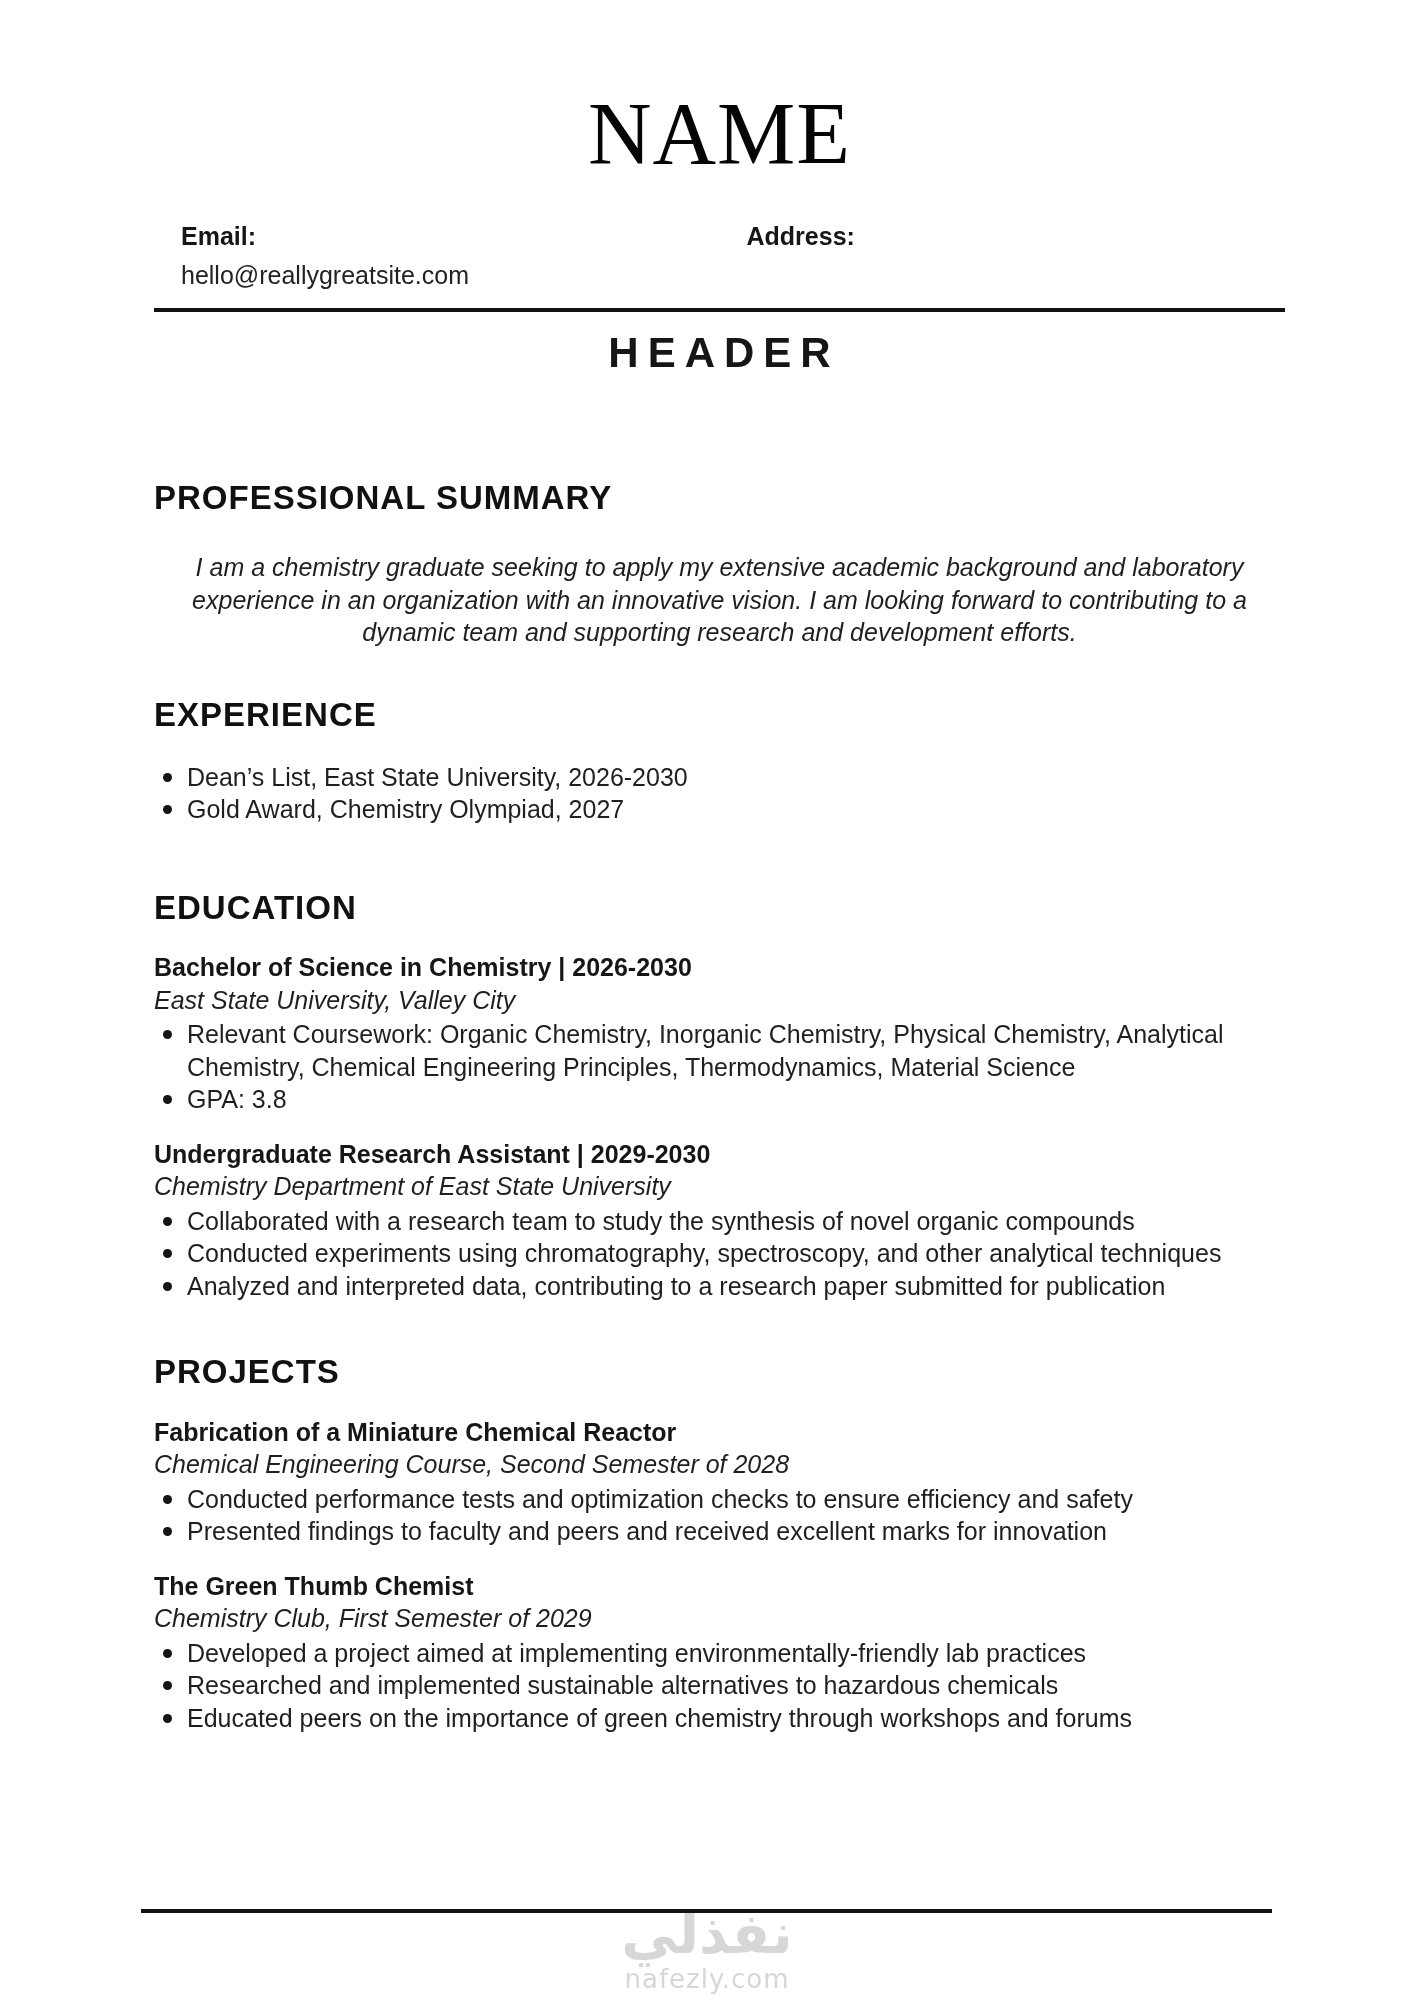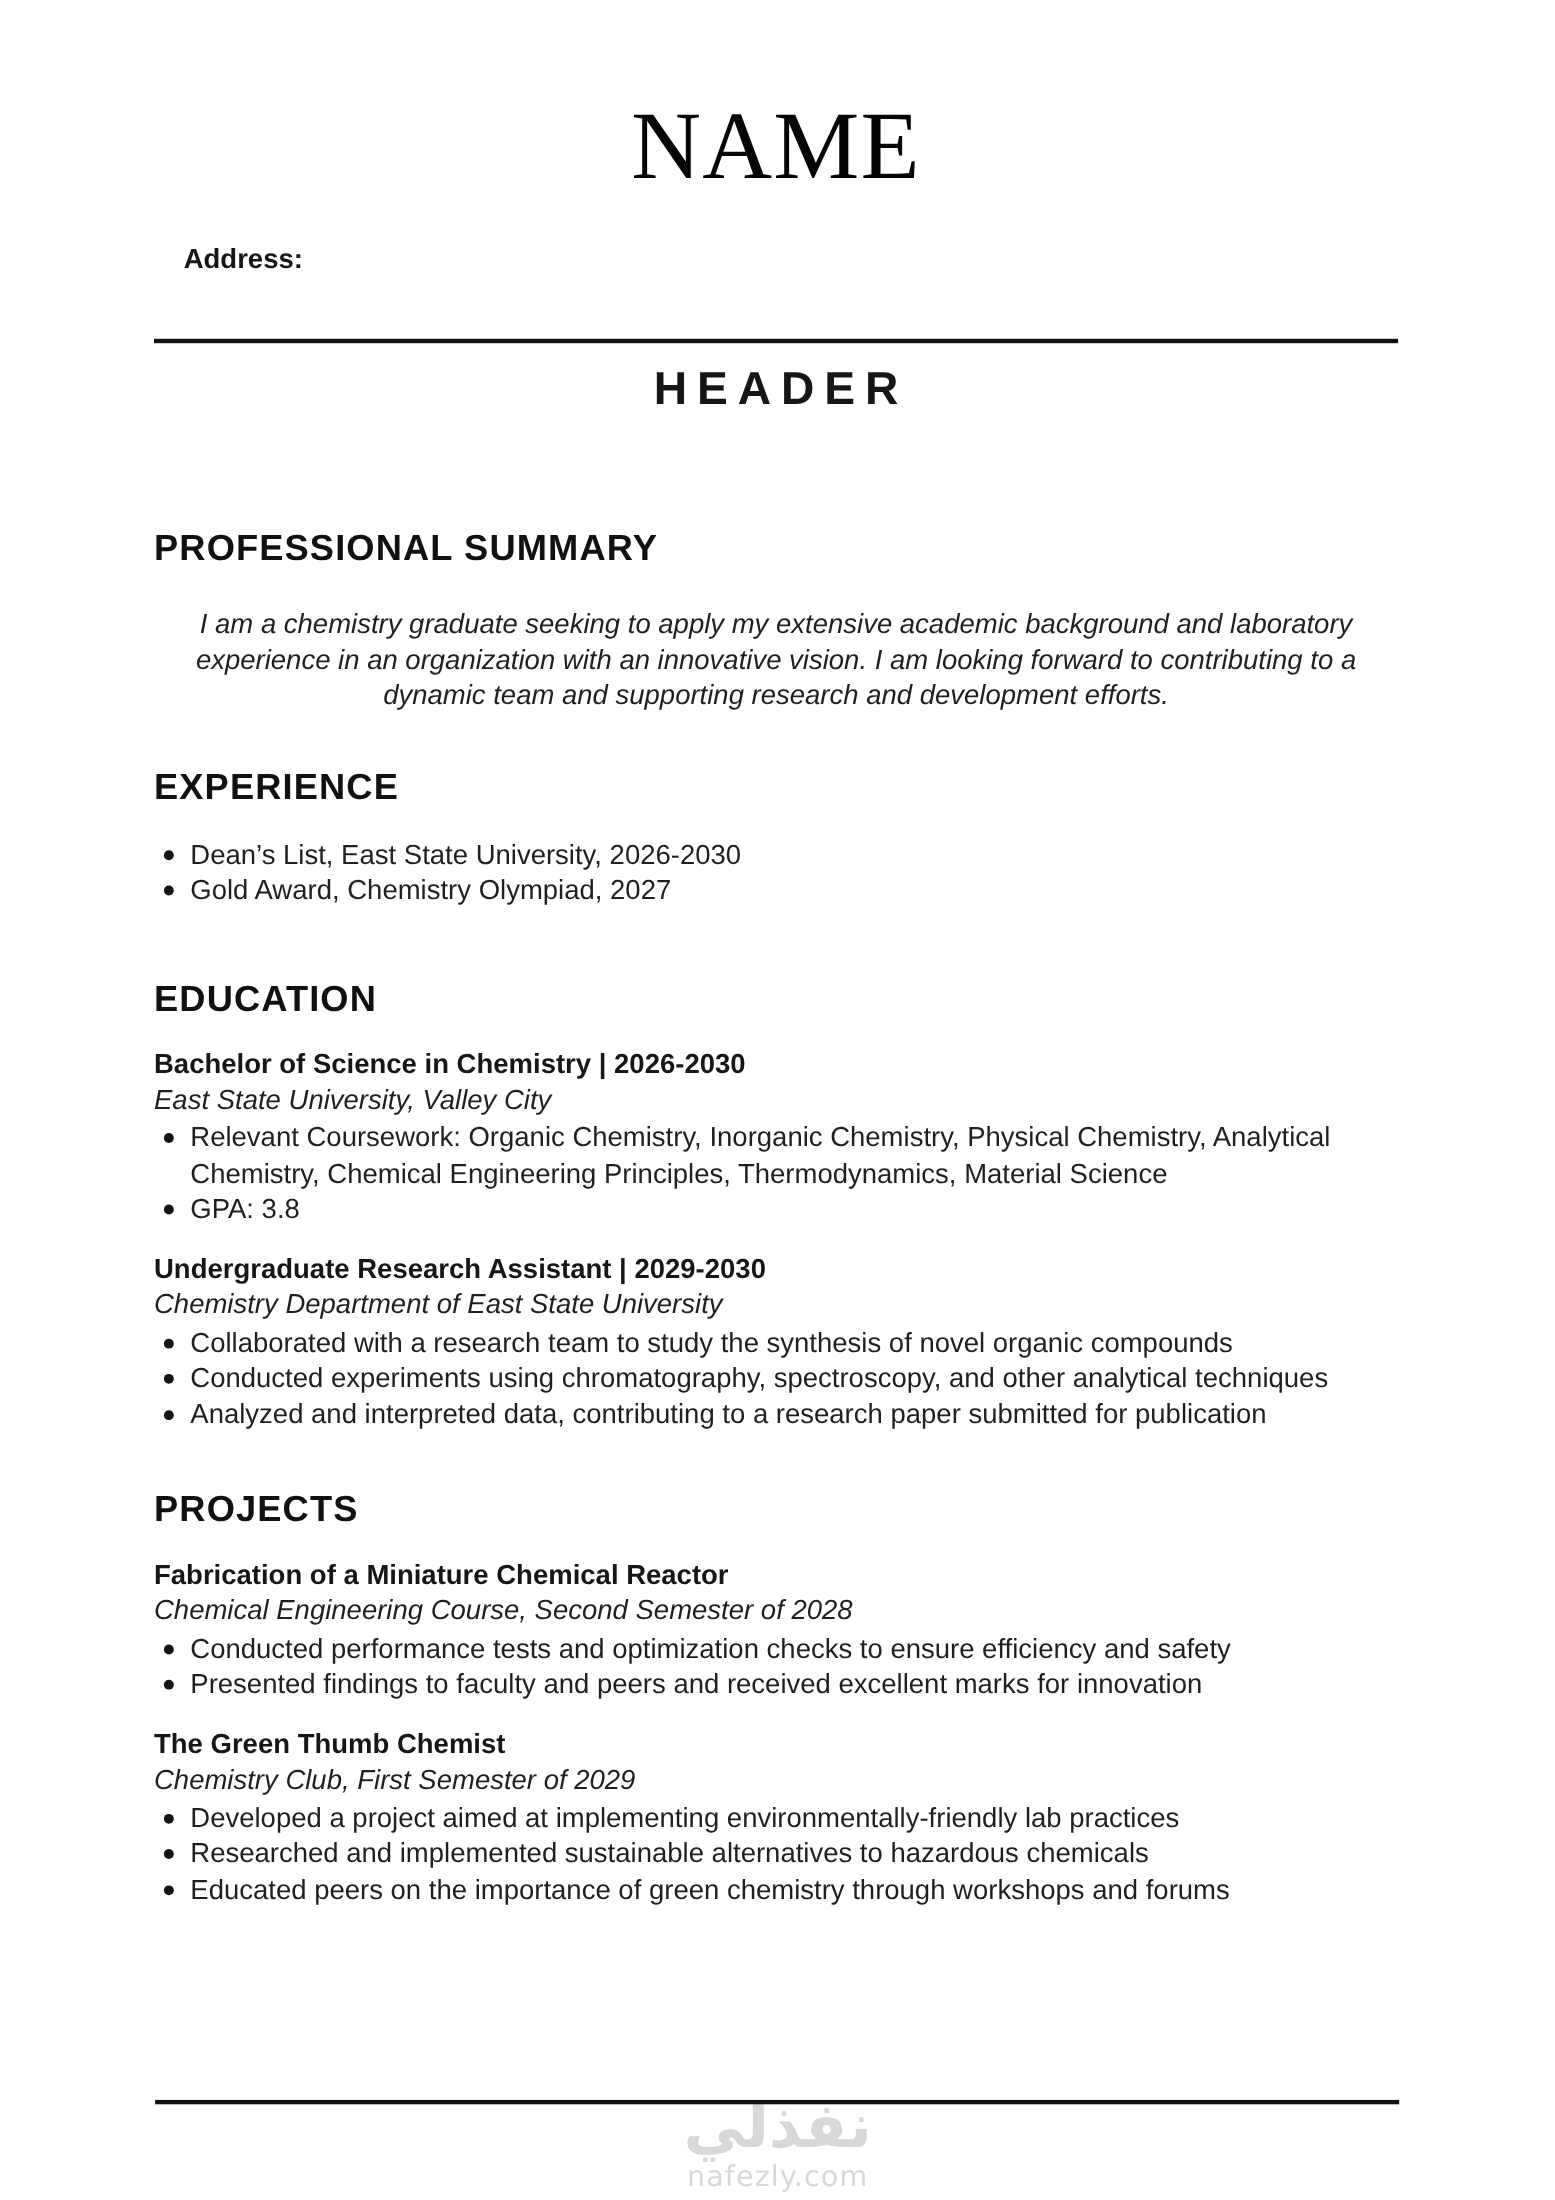--- a/index.html
+++ b/index.html
@@ -14,21 +14,21 @@
     position:relative;
     width:1414px;
     height:2000px;
     background:#ffffff;
     font-family:"Liberation Sans", sans-serif;
     color:var(--text);
     overflow:hidden;
   }
   .content{
     position:absolute;
-    left:140px;
+    left:154px;
     top:0;
     width:1131px;
   }
   .name{
     margin:90px 0 0 0;
     font-family:"Liberation Serif", serif;
     font-weight:400;
     font-size:88px;
     line-height:1;
     letter-spacing:1px;
@@ -160,20 +160,24 @@
 </head>
 <body>
 
 <div class="page">
   <div class="content">
 
     <h1 class="name">NAME</h1>
 
     <div class="contact-row">
       <div class="contact-col">
+        <div class="contact-label">Email:</div>
+        <div class="contact-value">hello@reallygreatsite.com</div>
+      </div>
+      <div class="contact-col">
         <div class="contact-label">Address:</div>
         <div class="contact-value"></div>
       </div>
     </div>
 
     <div class="rule rule-top"></div>
 
     <div class="doc-header">HEADER</div>
 
     <h2 class="section-title mt-summary">PROFESSIONAL SUMMARY</h2>

